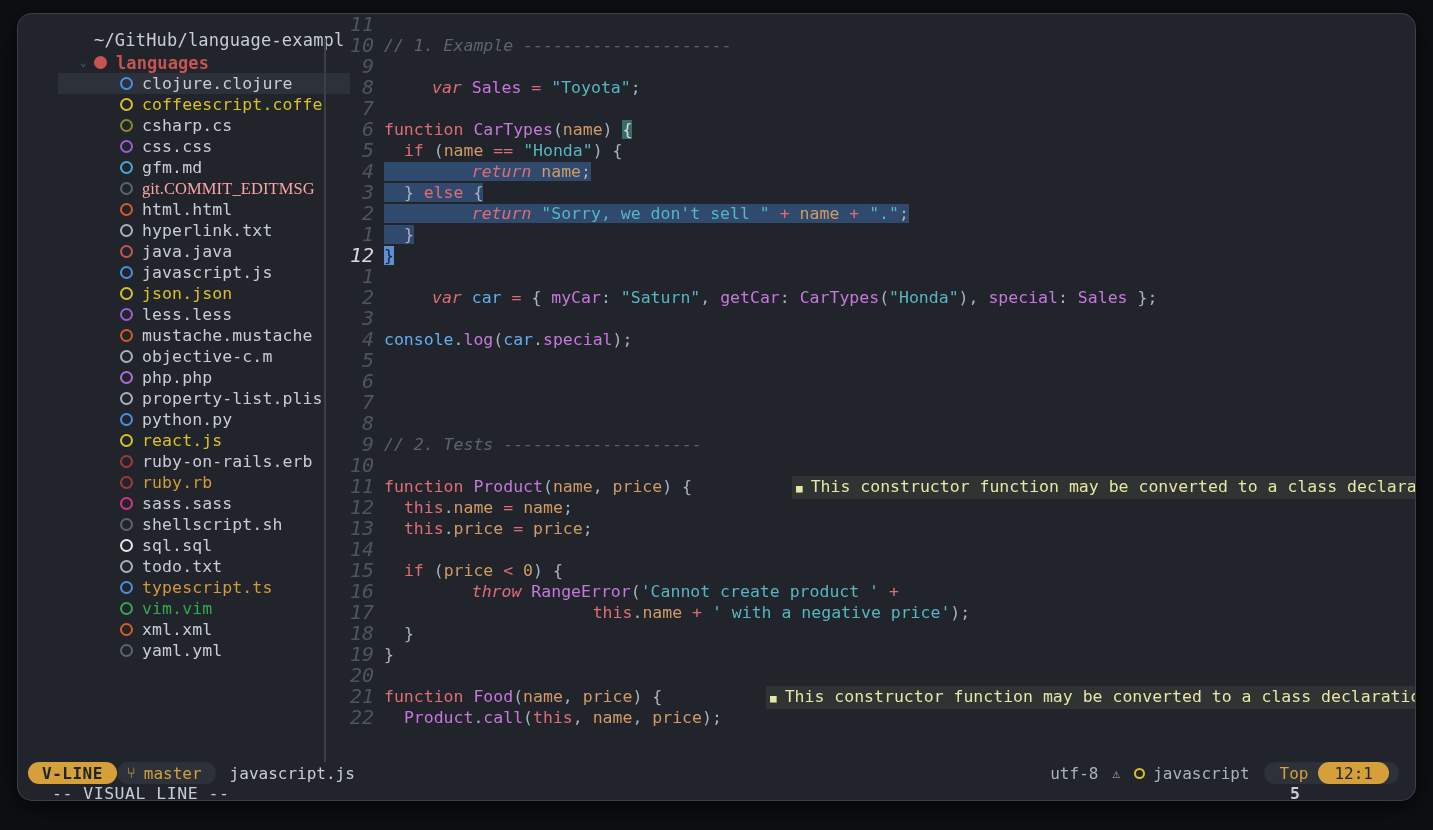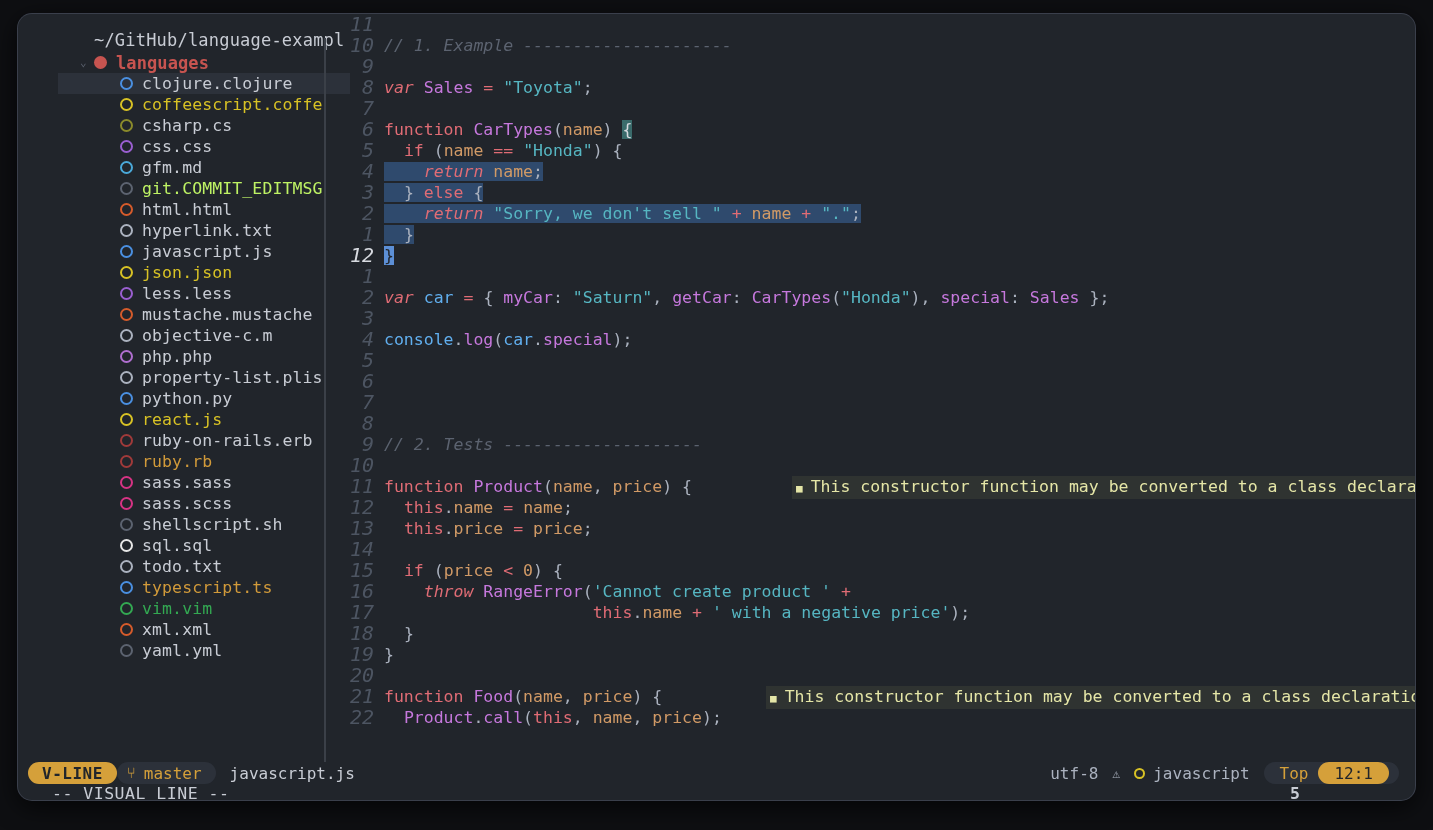--- a/index.html
+++ b/index.html
@@ -41,21 +41,21 @@
   #editor{position:absolute;left:312px;top:0;right:0;height:748px;overflow:hidden;}
   .code-line{display:flex;height:21px;line-height:21px;white-space:pre;font-size:16.5px;}
   .gutter{
     width:44px;text-align:right;color:#4d5562;flex:0 0 auto;padding-right:10px;
     font-size:20px;
     font-style:italic;
   }
   .gutter.cur{color:#d7dae0;}
   .ctext{flex:1 1 auto;position:relative;}
   
-  .kw{color:#e06c75;} .kwi{color:#e06c75;font-style:italic;}
+  .kw{color:#e06c75;} .kwi{color:#e06c75;font-style:italic;margin-left:48px;}
   .fn{color:#c678dd;} .var{color:#61afef;} .str{color:#56b6c2;}
   .par{color:#d19a66;} .num{color:#d19a66;} .pn{color:#abb2bf;}
   .cmt{color:#5c6370;font-style:italic;} .op{color:#e06c75;}
   .sel{background:#2f4a6d;}
   .cursor{background:#3a6b6b;color:#d7dae0;}
   .cursor2{background:#5c8fd6;color:#21252b;}
   .diag{
     background:#2f3331;color:#e5e6a7;padding:0 4px;margin-left:0;
   }
   
@@ -108,31 +108,35 @@
         <div class="tree-row indent">
           <span class="dot ring" style="color: rgb(154, 95, 208);"></span>
           <span class="lbl" style="color: rgb(200, 204, 212);">css.css</span>
         </div>
         <div class="tree-row indent">
           <span class="dot ring" style="color: rgb(74, 168, 216);"></span>
           <span class="lbl" style="color: rgb(200, 204, 212);">gfm.md</span>
         </div>
         <div class="tree-row indent">
           <span class="dot ring" style="color: rgb(92, 99, 112);"></span>
-          <span class="lbl" style="color: #bef264;">git.COMMIT_EDITMSG</span>
+          <span class="lbl" style="color: #fca5a5; font-family: Liberation Serif, serif;">git.COMMIT_EDITMSG</span>
         </div>
         <div class="tree-row indent">
           <span class="dot ring" style="color: rgb(213, 91, 43);"></span>
           <span class="lbl" style="color: rgb(200, 204, 212);">html.html</span>
         </div>
         <div class="tree-row indent">
           <span class="dot ring" style="color: rgb(171, 178, 191);"></span>
           <span class="lbl" style="color: rgb(200, 204, 212);">hyperlink.txt</span>
         </div>
         <div class="tree-row indent">
+          <span class="dot ring" style="color: rgb(199, 84, 80);"></span>
+          <span class="lbl" style="color: rgb(200, 204, 212);">java.java</span>
+        </div>
+        <div class="tree-row indent">
           <span class="dot ring" style="color: rgb(74, 143, 224);"></span>
           <span class="lbl" style="color: rgb(200, 204, 212);">javascript.js</span>
         </div>
         <div class="tree-row indent">
           <span class="dot ring" style="color: rgb(216, 194, 37);"></span>
           <span class="lbl" style="color: rgb(216, 194, 37);">json.json</span>
         </div>
         <div class="tree-row indent">
           <span class="dot ring" style="color: rgb(154, 95, 208);"></span>
           <span class="lbl" style="color: rgb(200, 204, 212);">less.less</span>
@@ -165,24 +169,20 @@
           <span class="dot ring" style="color: rgb(160, 58, 58);"></span>
           <span class="lbl" style="color: rgb(200, 204, 212);">ruby-on-rails.erb</span>
         </div>
         <div class="tree-row indent">
           <span class="dot ring" style="color: rgb(160, 58, 58);"></span>
           <span class="lbl" style="color: rgb(209, 154, 58);">ruby.rb</span>
         </div>
         <div class="tree-row indent">
           <span class="dot ring" style="color: rgb(214, 51, 132);"></span>
           <span class="lbl" style="color: rgb(200, 204, 212);">sass.sass</span>
-        </div>
-        <div class="tree-row indent">
-          <span class="dot ring" style="color: rgb(214, 51, 132);"></span>
-          <span class="lbl" style="color: rgb(200, 204, 212);">sass.scss</span>
         </div>
         <div class="tree-row indent">
           <span class="dot ring" style="color: rgb(92, 99, 112);"></span>
           <span class="lbl" style="color: rgb(200, 204, 212);">shellscript.sh</span>
         </div>
         <div class="tree-row indent">
           <span class="dot ring" style="color: rgb(230, 230, 230);"></span>
           <span class="lbl" style="color: rgb(200, 204, 212);">sql.sql</span>
         </div>
         <div class="tree-row indent">

